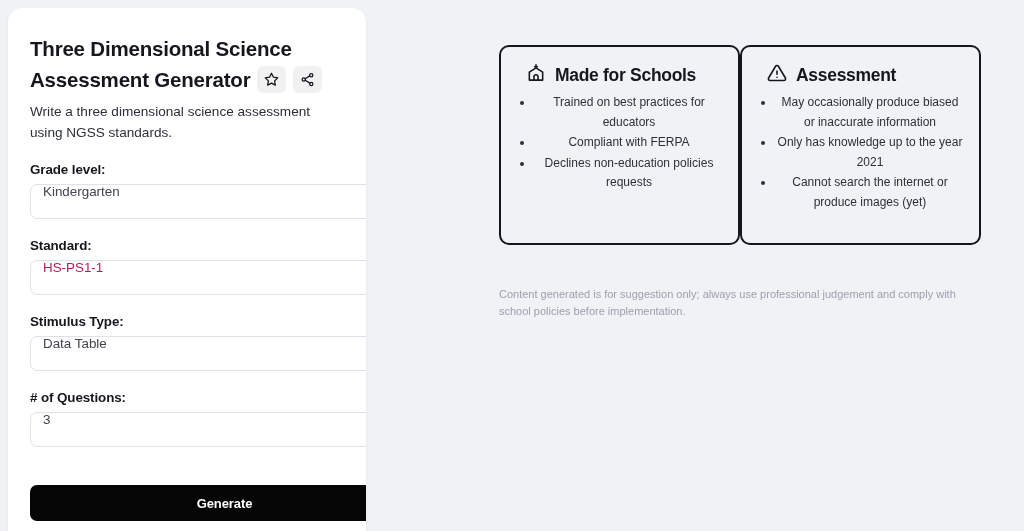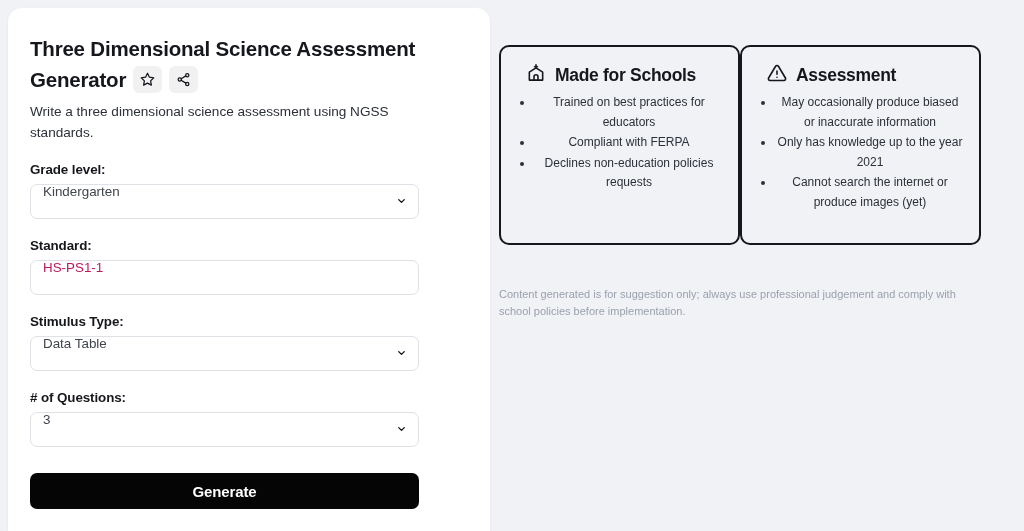--- a/index.html
+++ b/index.html
@@ -20,21 +20,21 @@
     width: 1024px;
     height: 531px;
     background: #f1f2f6;
   }
 
   
   .left-panel {
     position: absolute;
     left: 8px;
     top: 8px;
-    width: 482px;
+    width: 358px;
     height: 523px;
     background: #ffffff;
     border-radius: 14px 14px 0 0;
     box-shadow: 0 1px 3px rgba(16, 24, 40, 0.06);
     overflow: hidden;
     box-sizing: border-box;
   }
   .panel-inner {
     padding: 25px 22px 0 22px;
   }
@@ -102,29 +102,29 @@
     position: absolute;
     right: 11px;
     top: 50%;
     transform: translateY(-50%);
     pointer-events: none;
     display: block;
   }
   .control-value { line-height: 1; }
 
   .generate-btn {
-    margin-top: 26px;
+    margin-top: 38px;
     width: 389px;
     height: 36px;
     background: #050505;
     color: #ffffff;
     border: none;
     border-radius: 7px;
     font-family: "Liberation Sans", "DejaVu Sans", sans-serif;
-    font-size: 15px;
+    font-size: 13px;
     font-weight: bold;
     letter-spacing: -0.1px;
     cursor: pointer;
     display: flex;
     align-items: center;
     justify-content: center;
   }
 
   
   .right-panel {

